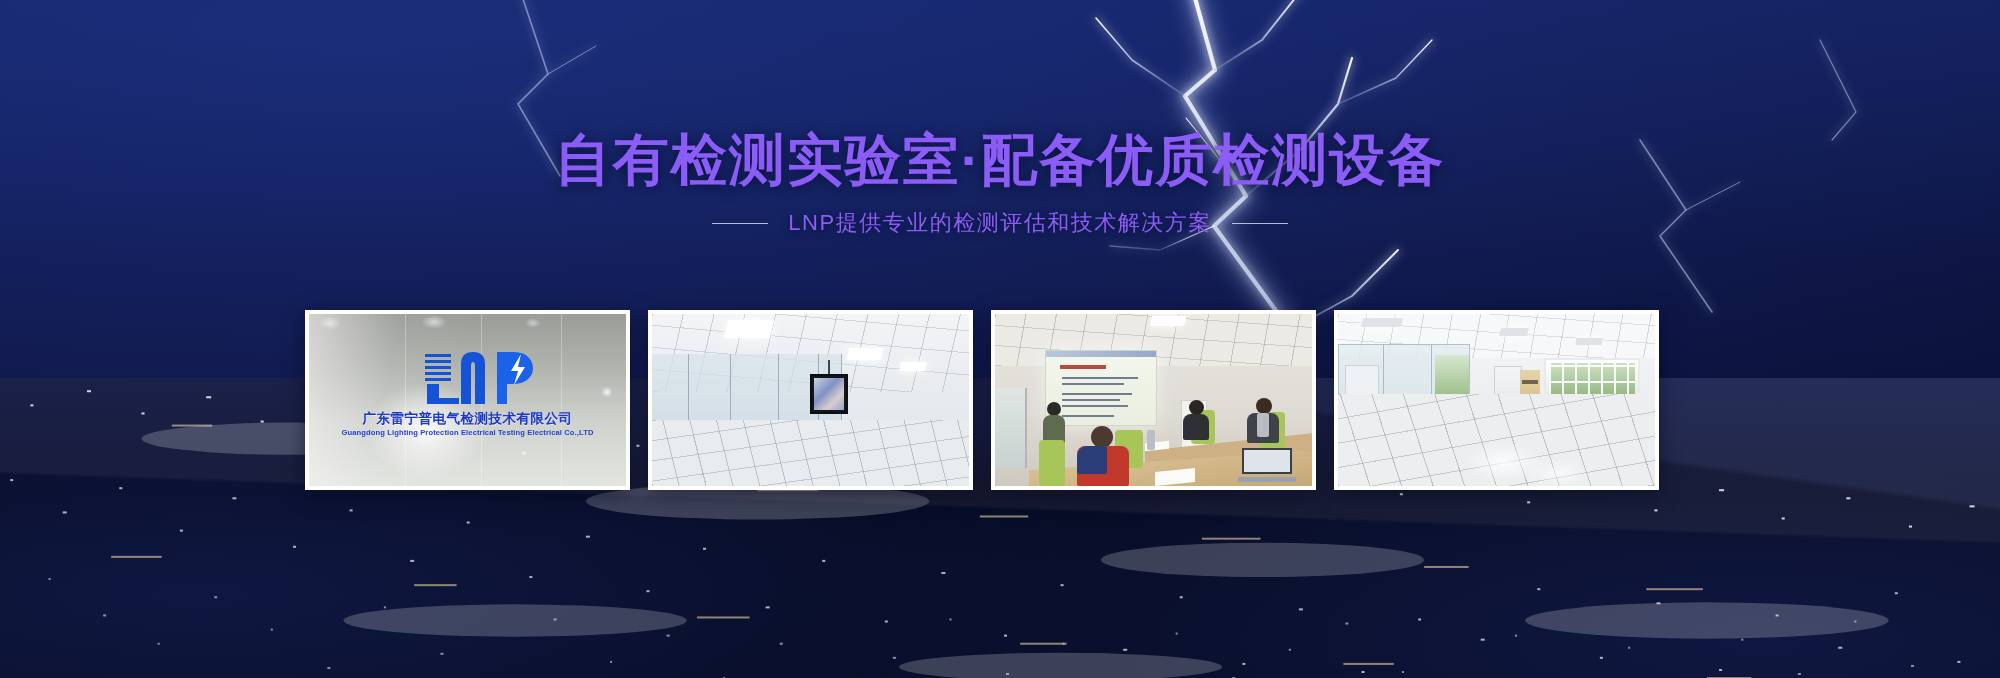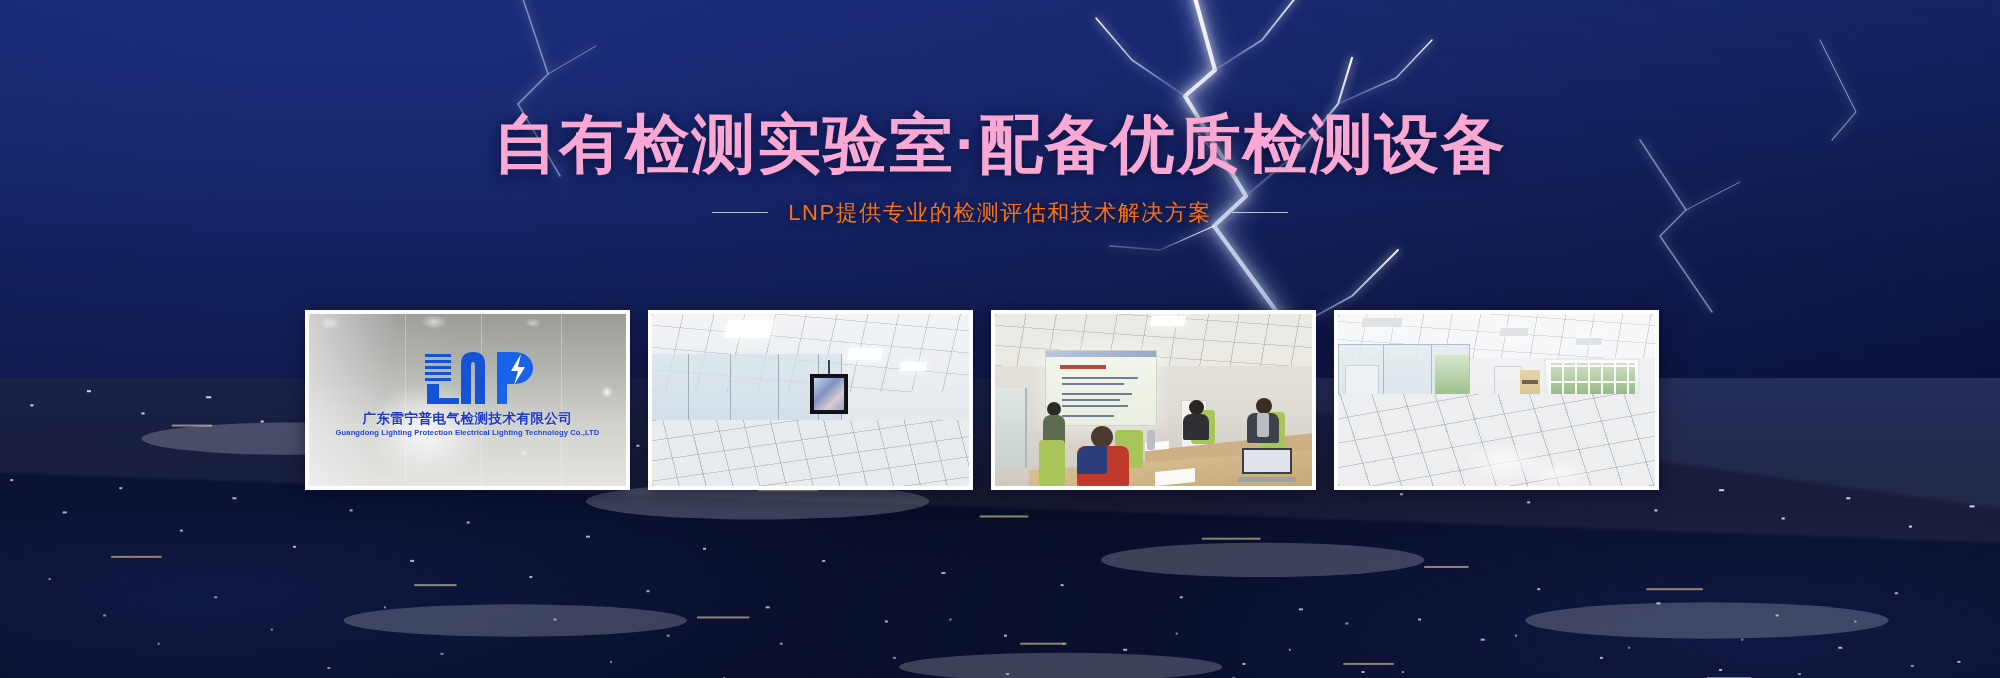--- a/index.html
+++ b/index.html
@@ -43,31 +43,31 @@
     background:linear-gradient(180deg, #0c1542 0%, rgba(12,21,66,.65) 40%, rgba(8,13,42,0) 100%);
   }
   
   .bolts{ position:absolute; inset:0; pointer-events:none; }
   .bolts svg{ display:block; width:100%; height:100%; }
   
   .headline{
     position:absolute; left:0; right:0; top:108px; text-align:center; z-index:6;
   }
   .h-title{
-    font-size:64px; font-weight:bold; color:#f9a8d4; letter-spacing:2px;
-    line-height:1.15; text-shadow:0 2px 14px rgba(5,10,40,.75);
+    font-size:56px; font-weight:bold; color:#8b5cf6; letter-spacing:2px;
+    line-height:1.15; text-shadow:0 2px 14px rgba(5,10,40,.75);margin-top:20px;
   }
   .h-sub-row{
     display:flex; align-items:center; justify-content:center; gap:20px; margin-top:16px;
   }
   .h-rule{
     display:block; width:56px; height:1px; background:rgba(228,233,250,.78);
   }
   .h-sub{
-    font-size:22px; color:#f97316; letter-spacing:1.5px; white-space:nowrap;
+    font-size:22px; color:#8b5cf6; letter-spacing:1.5px; white-space:nowrap;
     text-shadow:0 1px 8px rgba(5,10,40,.7);
   }
   
   .gallery{
     position:absolute; left:305px; top:310px; z-index:7;
     display:flex; gap:18px;border-radius:9px;
   }
   .shot{
     width:325px; height:180px; background:#fff; padding:4px;
     box-shadow:0 4px 18px rgba(3,7,28,.55);
@@ -433,21 +433,21 @@
             <rect x="0" y="30" width="26" height="3"></rect>
             <path d="M2 36 h12 v14 h20 v6 H2 Z"></path>
           </g>
           <path d="M36 56 V16 q0-12 12-12 t12 12 V56 h-10 V18 q0-4-2-4 t-2 4 V56 Z" fill="#1453d6"></path>
           <path d="M72 56 V4 h16 q18 0 18 16 t-18 16 h-6 v20 Z" fill="#1a63e8"></path>
           <circle cx="93" cy="20" r="15" fill="#1a63e8"></circle>
           <path d="M96 6 L86 23 h7 l-4 14 11 -18 h-7 Z" fill="#ffffff"></path>
         </svg>
 
         <div class="lnp-cn">广东雷宁普电气检测技术有限公司</div>
-        <div class="lnp-en">Guangdong Lighting Protection Electrical Lighting Technology Co.,LTD</div>
+        <div class="lnp-en">Guangdong Lighting Protection Electrical Testing Electrical Co.,LTD</div>
       </div>
     </div>
 
     <div class="shot">
       <div class="shot-inner">
         <div class="lab"></div>
         <div class="ceil"></div>
         <div class="panel-light" style="left:74px;top:6px;width:46px;height:18px;transform:skewX(-14deg)"></div>
         <div class="panel-light" style="left:196px;top:34px;width:34px;height:12px;transform:skewX(-12deg)"></div>
         <div class="panel-light" style="left:248px;top:48px;width:26px;height:9px;transform:skewX(-10deg)"></div>

